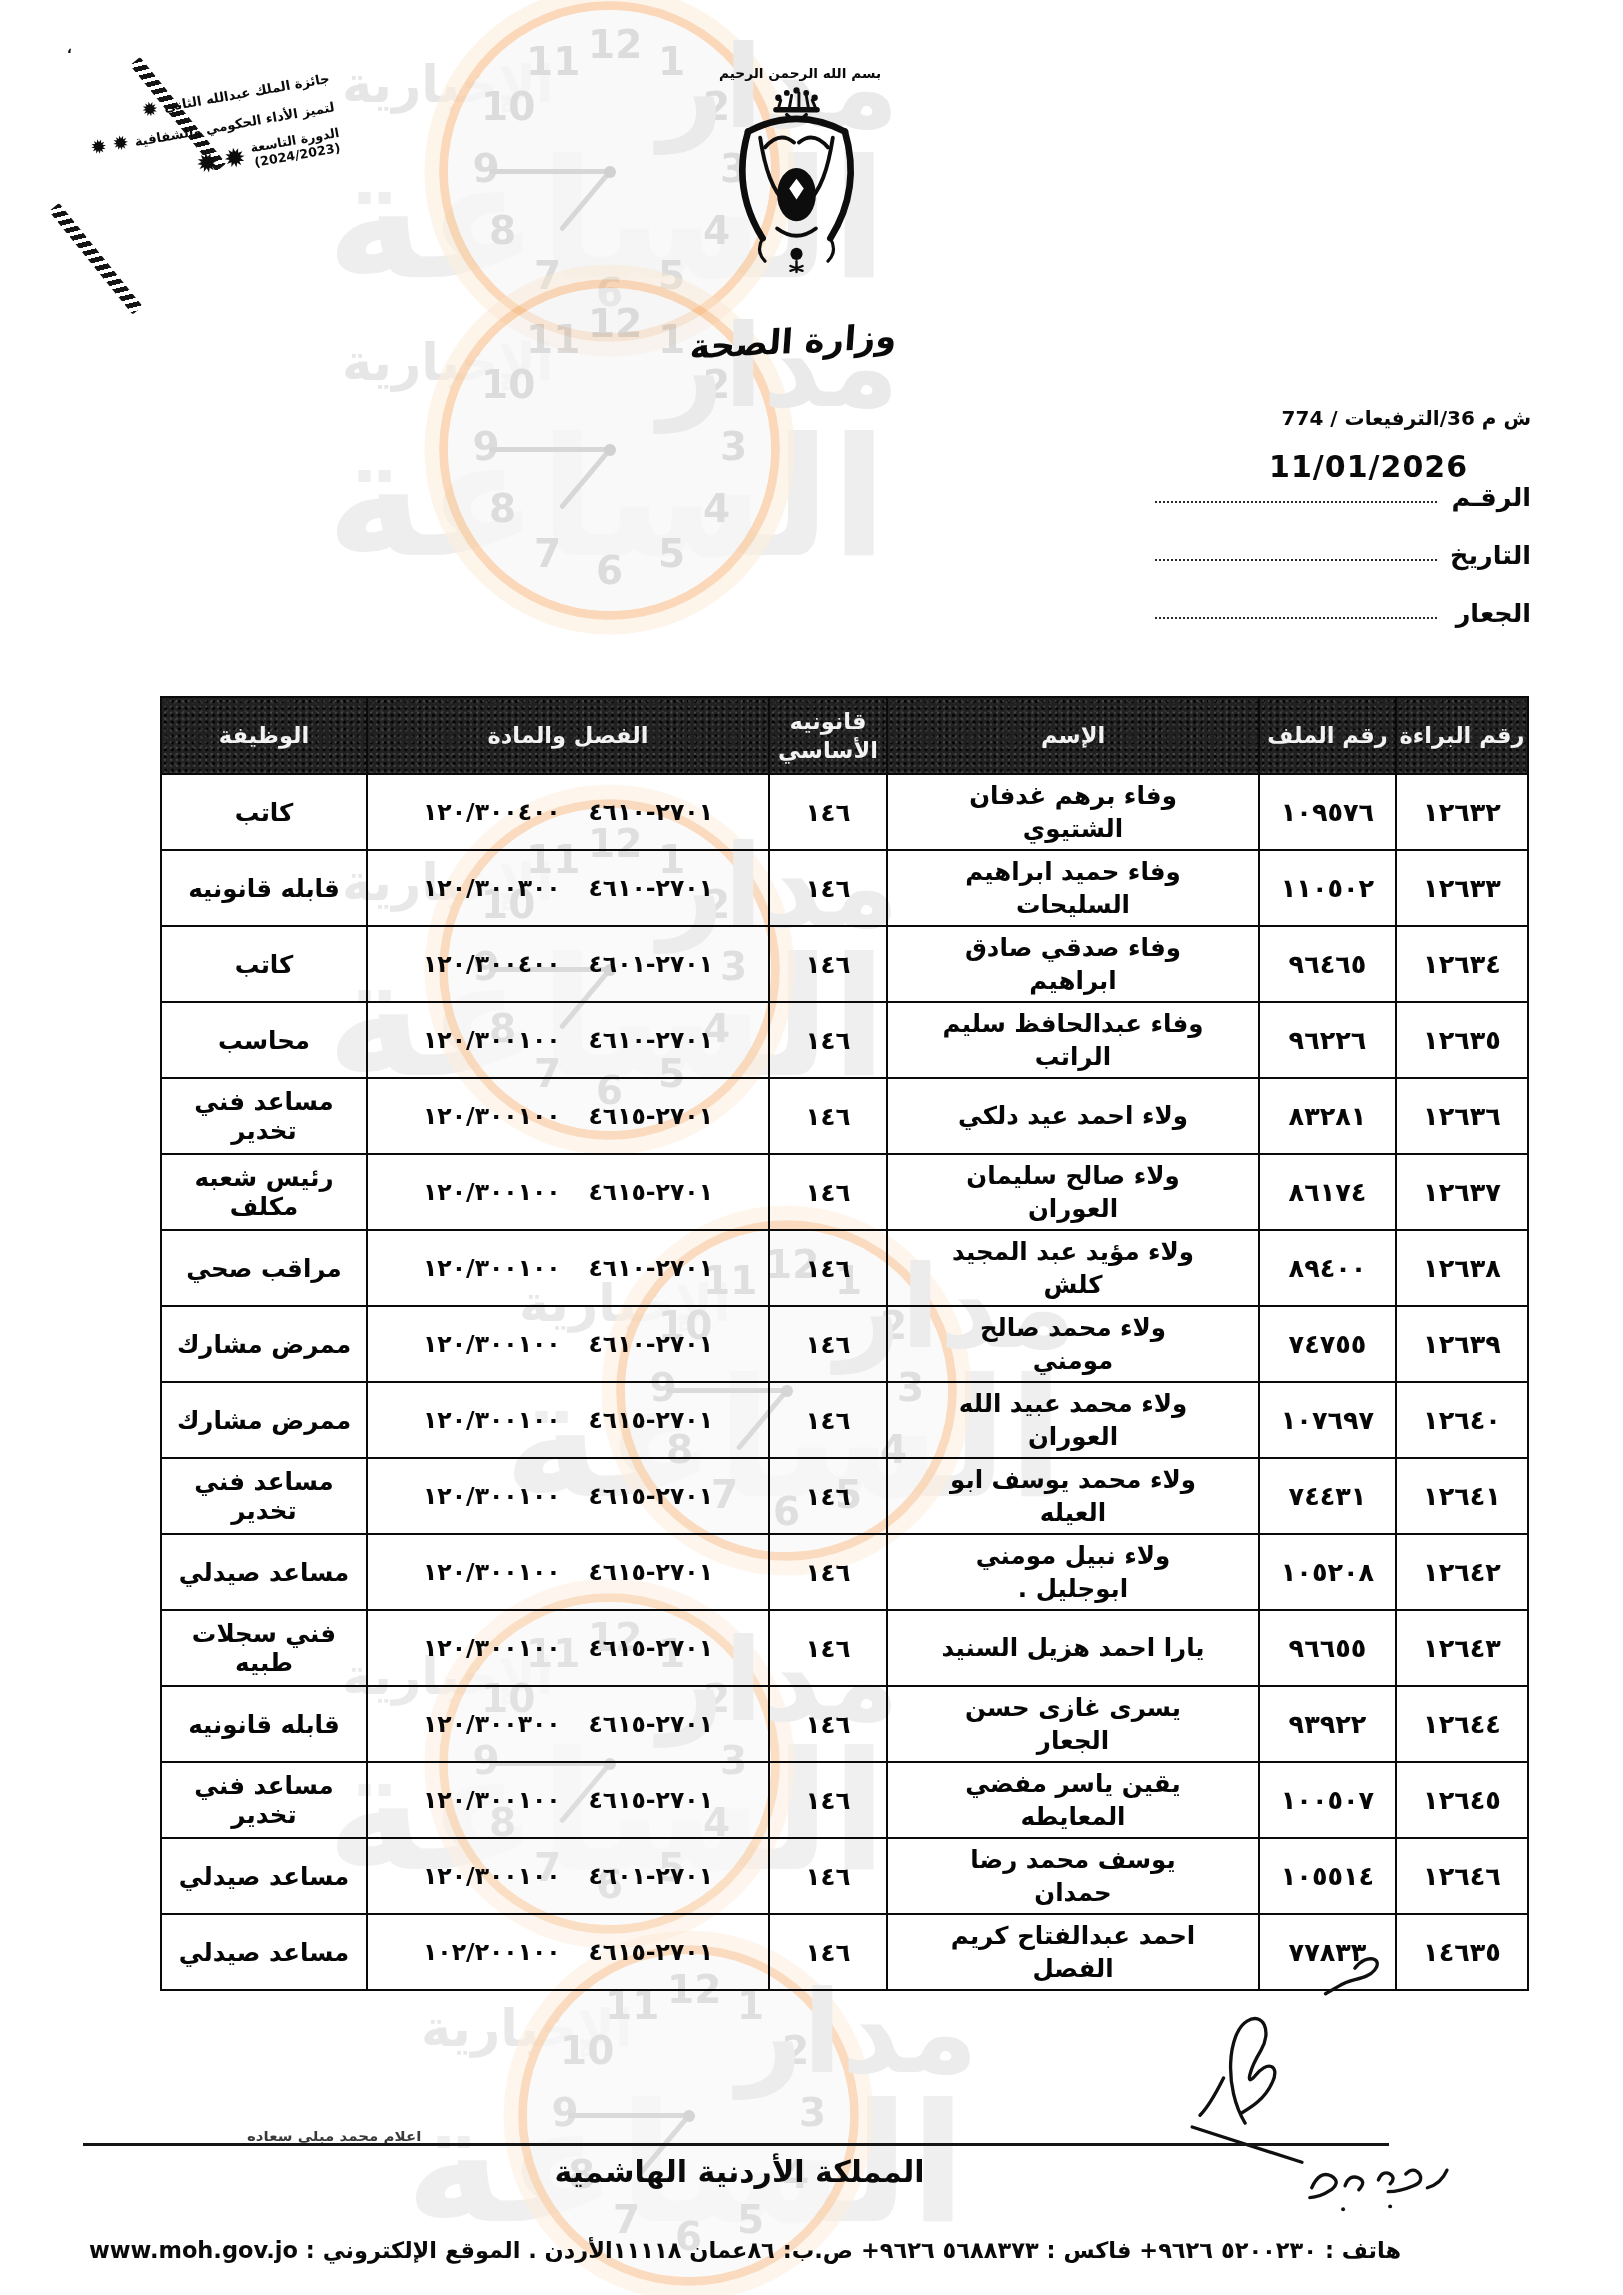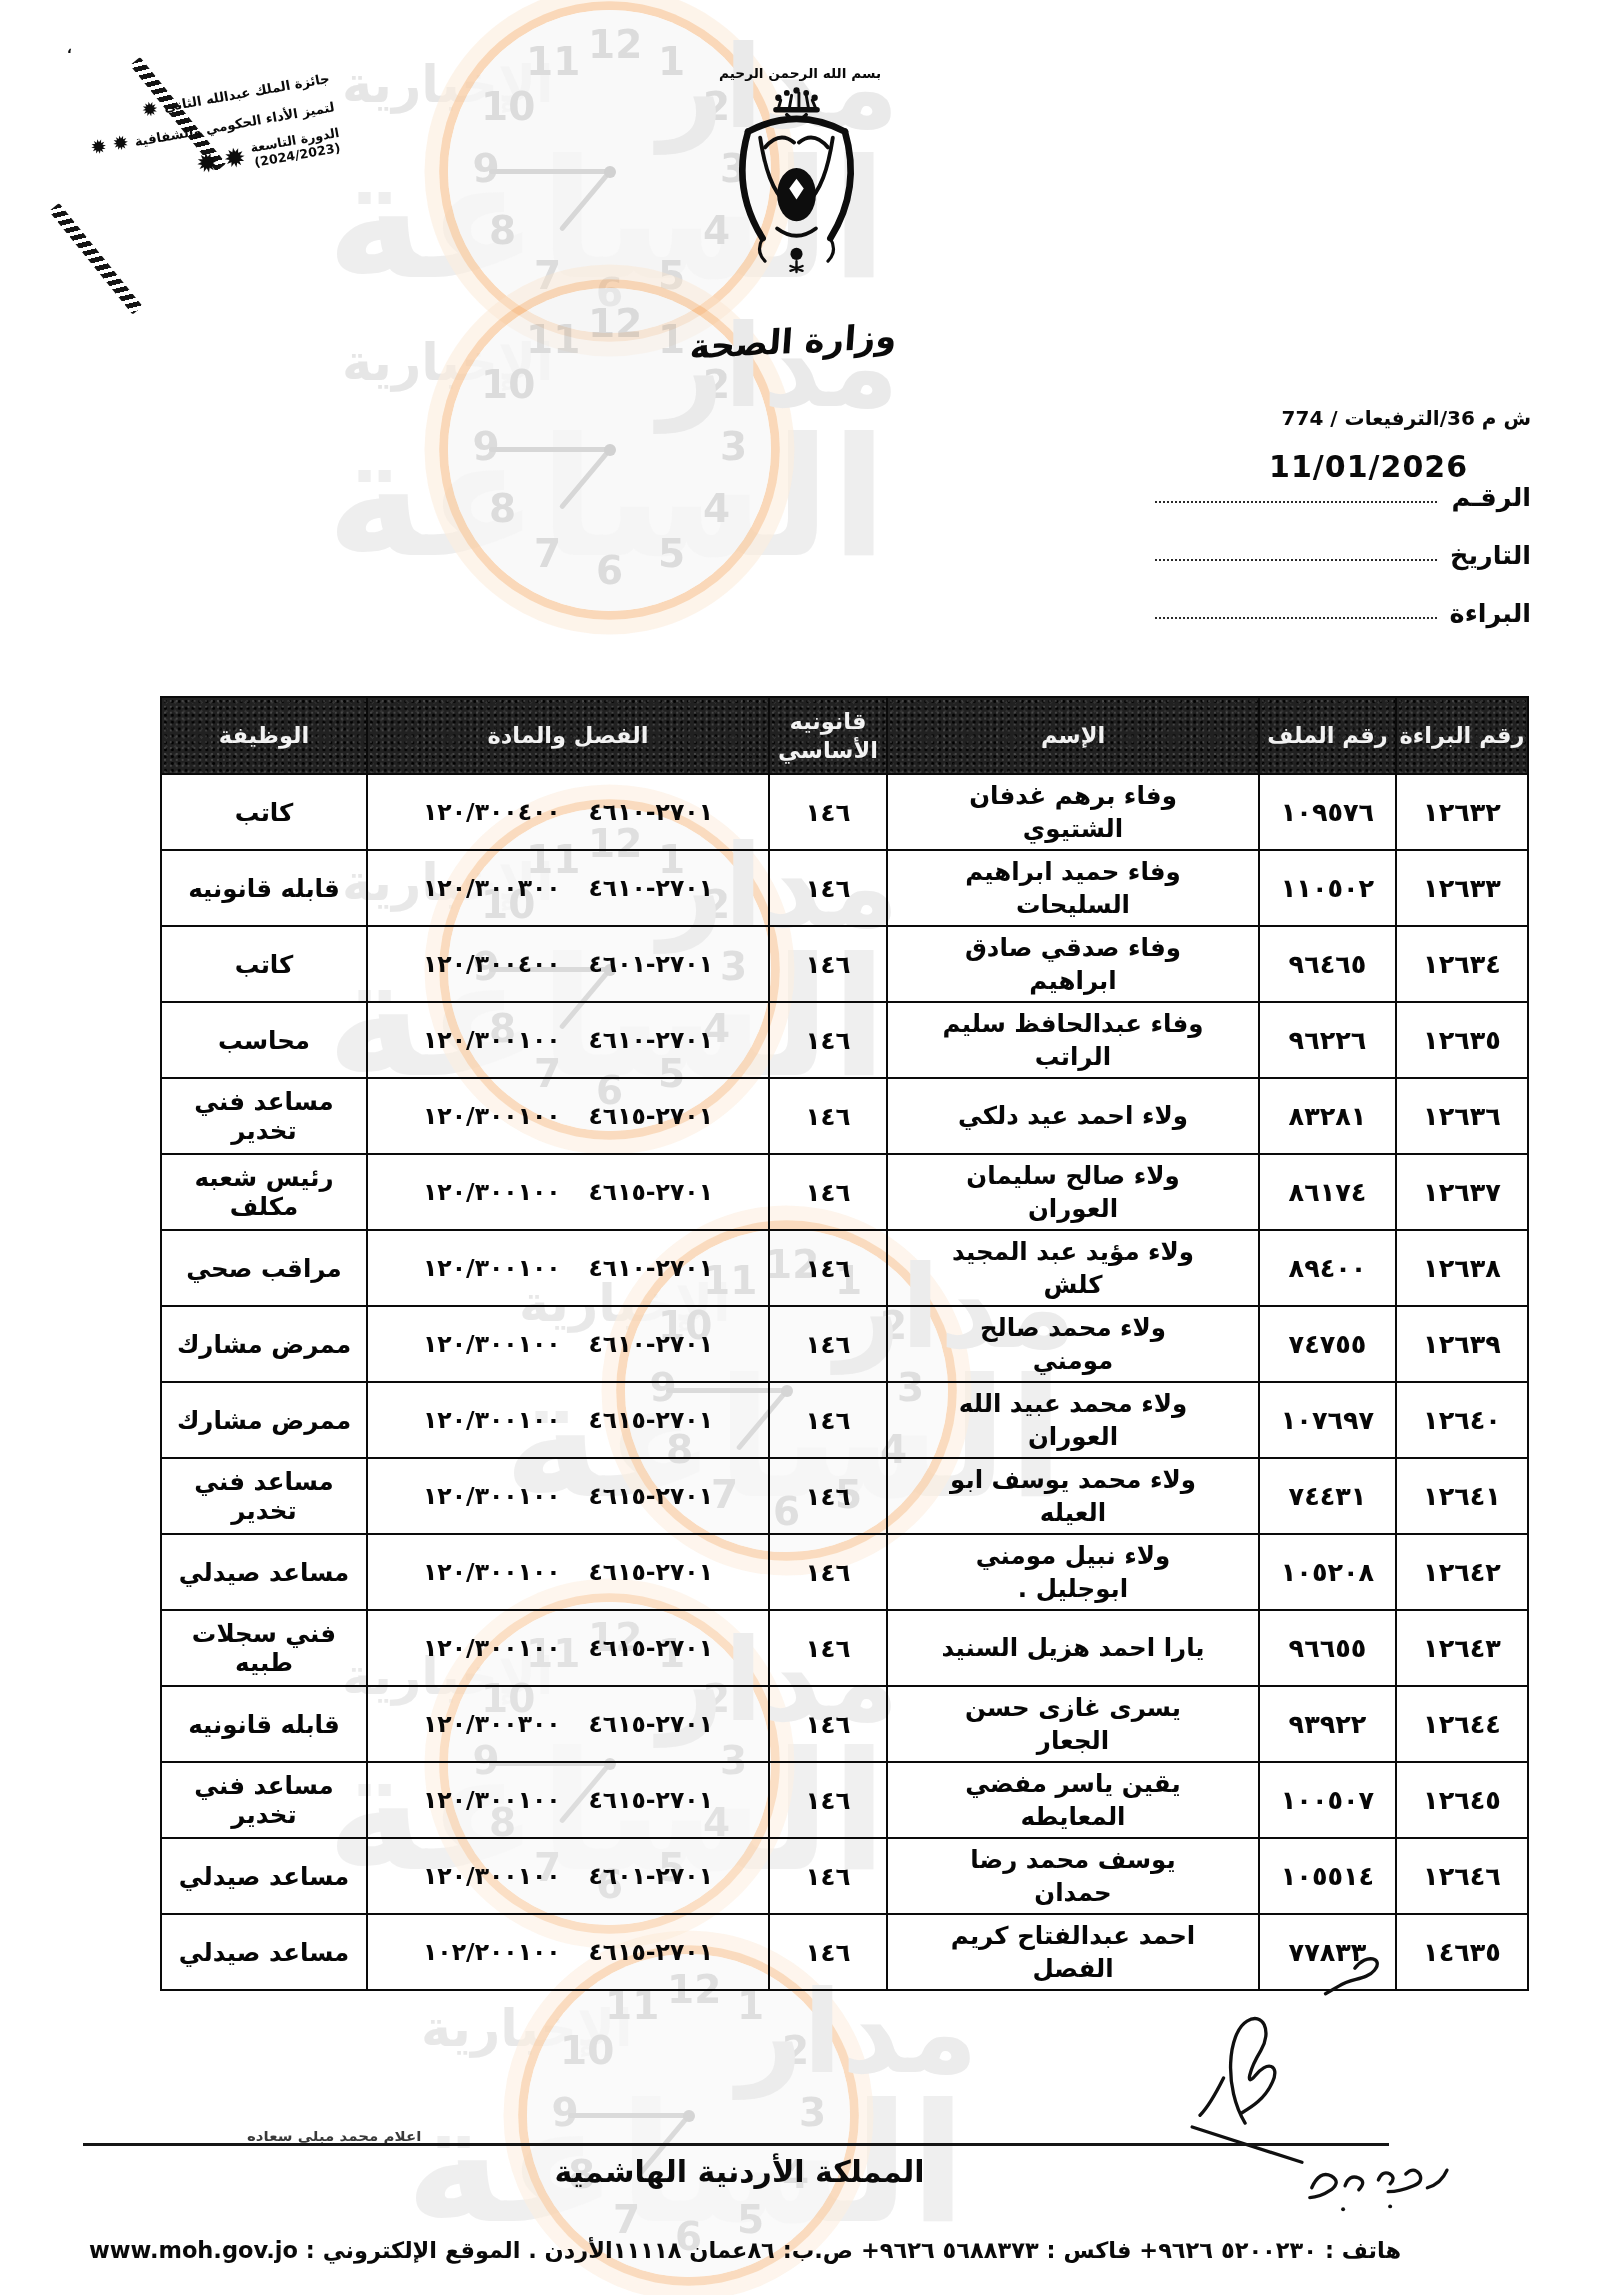--- a/index.html
+++ b/index.html
@@ -266,21 +266,21 @@
 <div class="ref-row" style="top:482px;">
   <div class="ref-dots"></div>
   <div class="ref-label">الرقـم</div>
 </div>
 <div class="ref-row" style="top:540px;">
   <div class="ref-dots"></div>
   <div class="ref-label">التاريخ</div>
 </div>
 <div class="ref-row" style="top:598px;">
   <div class="ref-dots"></div>
-  <div class="ref-label">البراءة</div>
+  <div class="ref-label">الجعار</div>
 </div>
 
 <div class="fg tblwrap">
   <table>
     <colgroup>
       <col style="width:132px">
         <col style="width:137px">
         <col style="width:372px">
       <col style="width:118px">
         <col style="width:402px">

